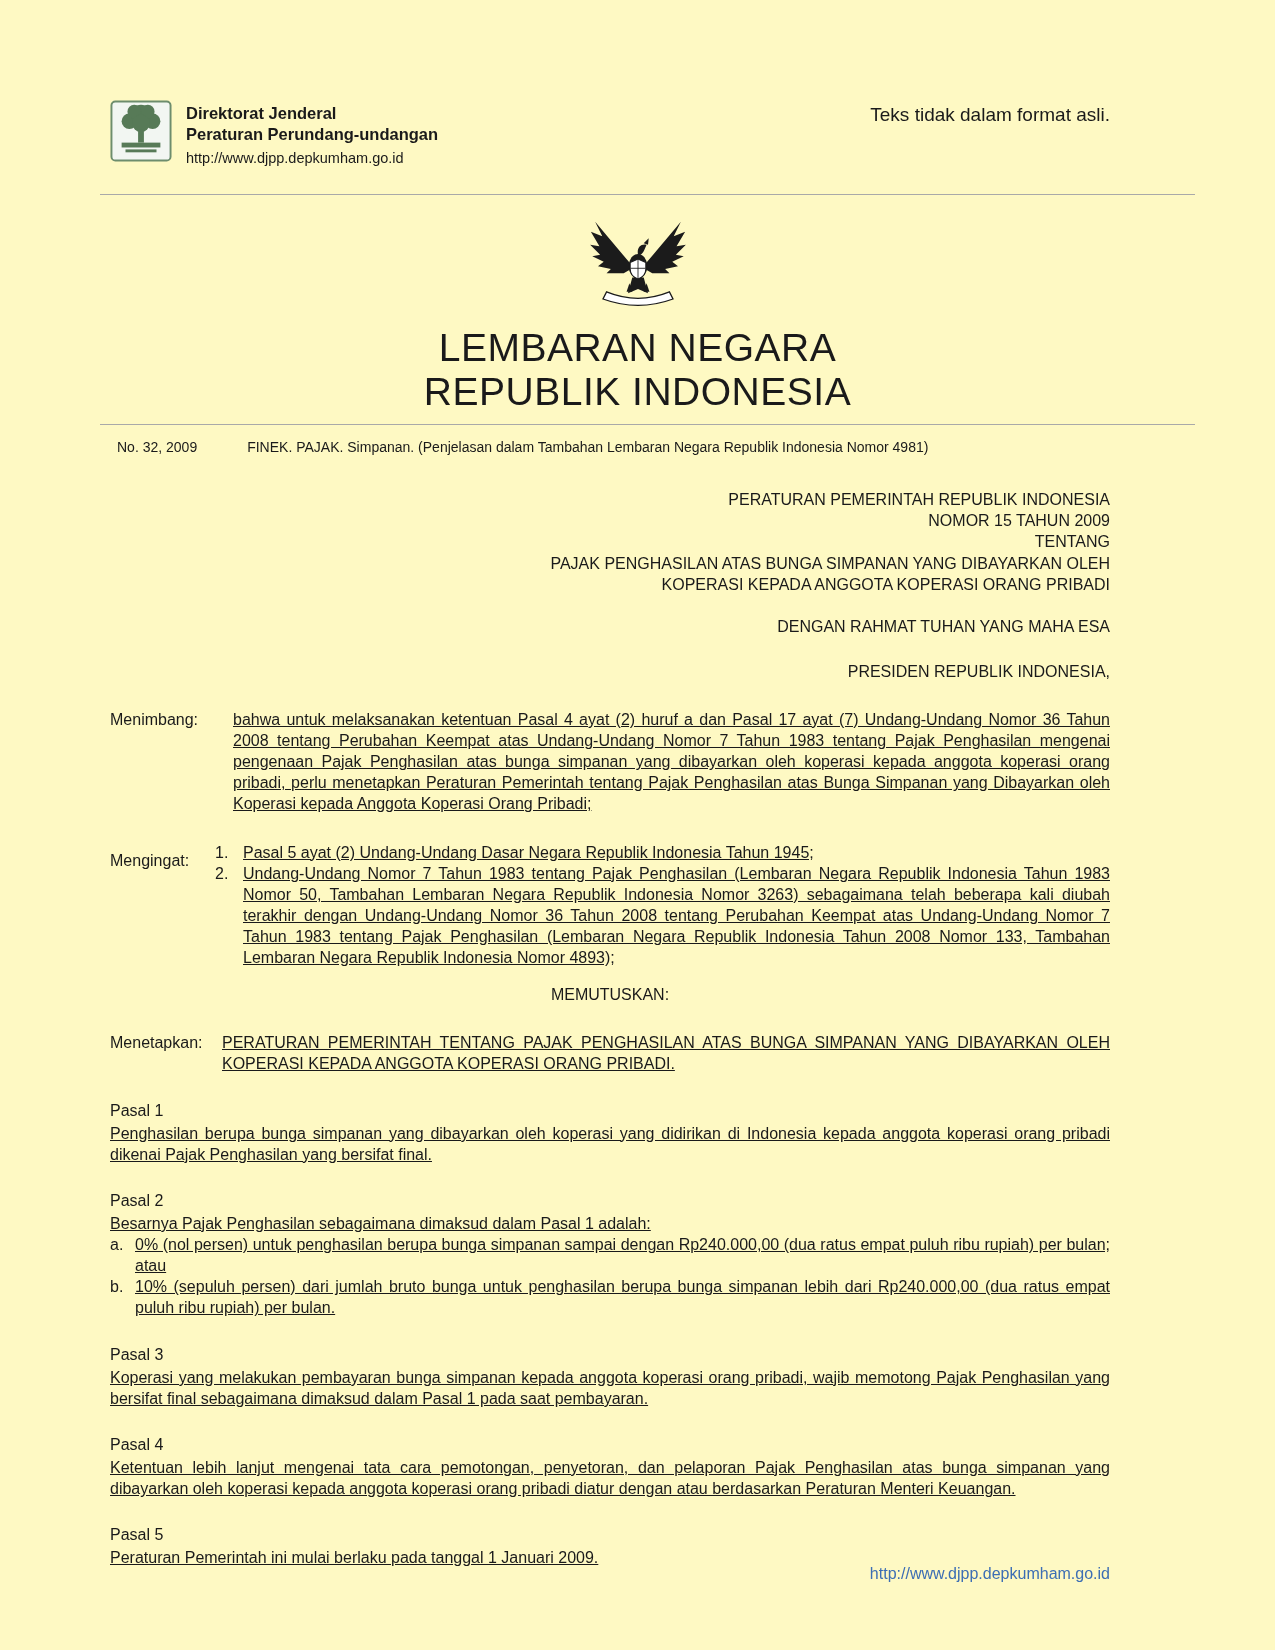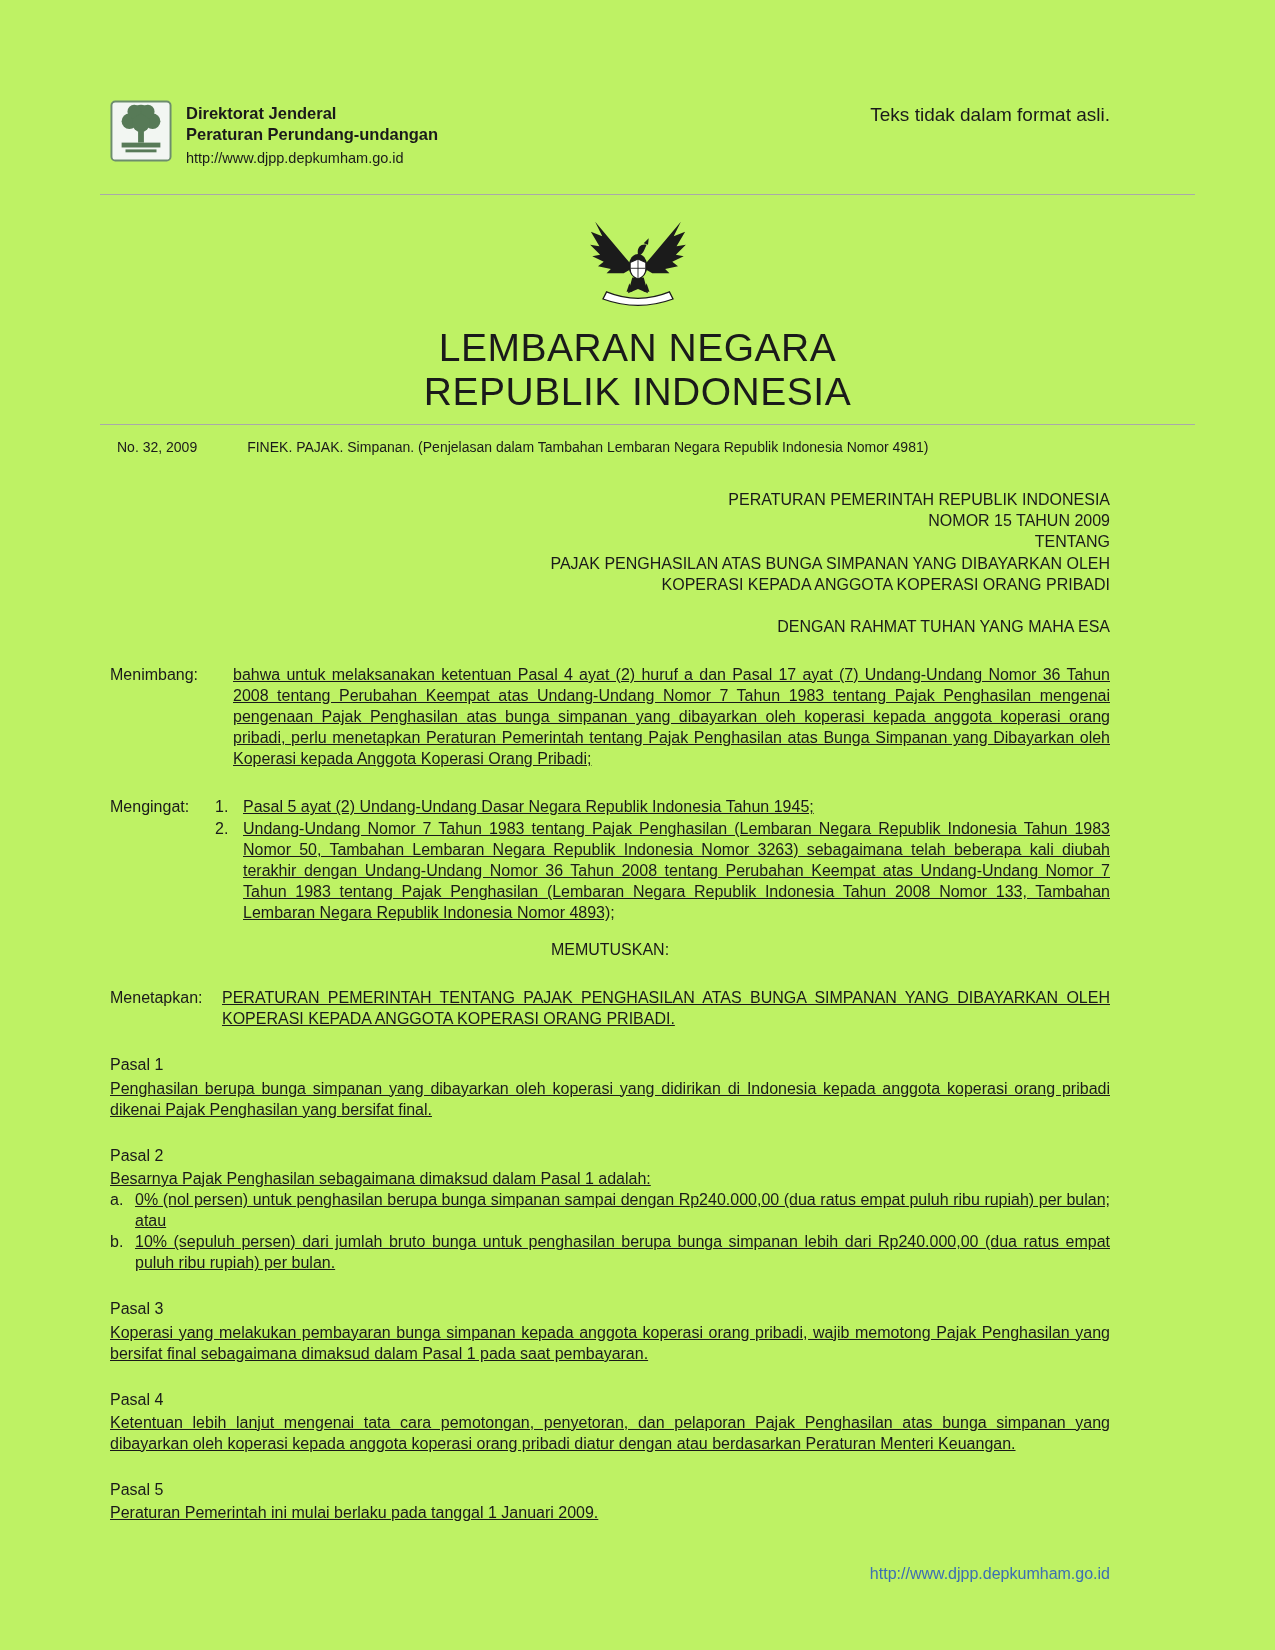--- a/index.html
+++ b/index.html
@@ -1,18 +1,18 @@
 <!DOCTYPE html>
 <html><head>
 <meta charset="utf-8">
 <style>
   * { margin:0; padding:0; box-sizing:border-box; }
   html,body { background:#ffffff; }
   .page {
-    position:relative; width:1275px; height:1650px; background:#bef264;
+    position:relative; width:1275px; height:1650px; background:#fef9c3;
     color:#1a1a1a; font-family:"Liberation Sans", sans-serif;
     font-size:16px; line-height:1.32; overflow:hidden; margin:0 auto;
   }
   .header { display:flex; justify-content:space-between; align-items:flex-start; padding:100px 165px 0 110px; }
   .header-left { display:flex; gap:14px; }
   .logo-box { width:62px; height:62px; flex-shrink:0; }
   .agency { padding-top:3px; }
   .agency-bold { font-weight:bold; font-size:16.5px; line-height:1.28; }
   .agency-url { font-size:14.5px; margin-top:4px; }
   .disclaimer { font-size:19px; padding-top:2px; }
@@ -25,21 +25,21 @@
   .gazette { display:flex; margin:13px 165px 0 110px; font-size:14px; padding-left:7px; }
   .gazette-number { flex-shrink:0; margin-right:50px; }
   .content { margin:0 165px 0 110px; }
   .center { text-align:right; }
   .justify { text-align:justify;text-decoration:underline; }
   .title-block { margin-top:33px; }
   .invocation { margin-top:21px; }
   .authority { margin-top:24px; }
   .clause { display:flex; margin-top:27px; }
   .clause-label { width:123px; flex-shrink:0; }
-  .clause-mengingat .clause-label { width:105px; }
+  .clause-mengingat .clause-label { width:105px;margin-top:8px; }
   .clause-menetapkan .clause-label { width:112px; }
   .clause-body { flex:1; }
   .num-item { display:flex; }
   .num-col { width:28px; flex-shrink:0; }
   .num-text { flex:1; }
   .memutuskan { text-align:center; margin-top:16px; }
   .pasal-heading { text-align:left; margin-top:25px; margin-bottom:2px; }
   .abc-item { display:flex; }
   .abc-marker { width:25px; flex-shrink:0; }
   .abc-text { flex:1; }
@@ -112,20 +112,21 @@
 
     <div class="title-block center">
       <div>PERATURAN PEMERINTAH REPUBLIK INDONESIA</div>
       <div>NOMOR 15 TAHUN 2009</div>
       <div>TENTANG</div>
       <div>PAJAK PENGHASILAN ATAS BUNGA SIMPANAN YANG DIBAYARKAN OLEH</div>
       <div>KOPERASI KEPADA ANGGOTA KOPERASI ORANG PRIBADI</div>
     </div>
 
     <div class="invocation center">DENGAN RAHMAT TUHAN YANG MAHA ESA</div>
+    <div class="authority center">PRESIDEN REPUBLIK INDONESIA,</div>
 
     <div class="clause">
       <div class="clause-label">Menimbang:</div>
       <div class="clause-body justify">bahwa untuk melaksanakan ketentuan Pasal 4 ayat (2) huruf a dan Pasal 17 ayat (7) Undang-Undang Nomor 36 Tahun 2008 tentang Perubahan Keempat atas Undang-Undang Nomor 7 Tahun 1983 tentang Pajak Penghasilan mengenai pengenaan Pajak Penghasilan atas bunga simpanan yang dibayarkan oleh koperasi kepada anggota koperasi orang pribadi, perlu menetapkan Peraturan Pemerintah tentang Pajak Penghasilan atas Bunga Simpanan yang Dibayarkan oleh Koperasi kepada Anggota Koperasi Orang Pribadi;</div>
     </div>
 
     <div class="clause clause-mengingat">
       <div class="clause-label">Mengingat:</div>
       <div class="clause-body">
         <div class="num-item">

